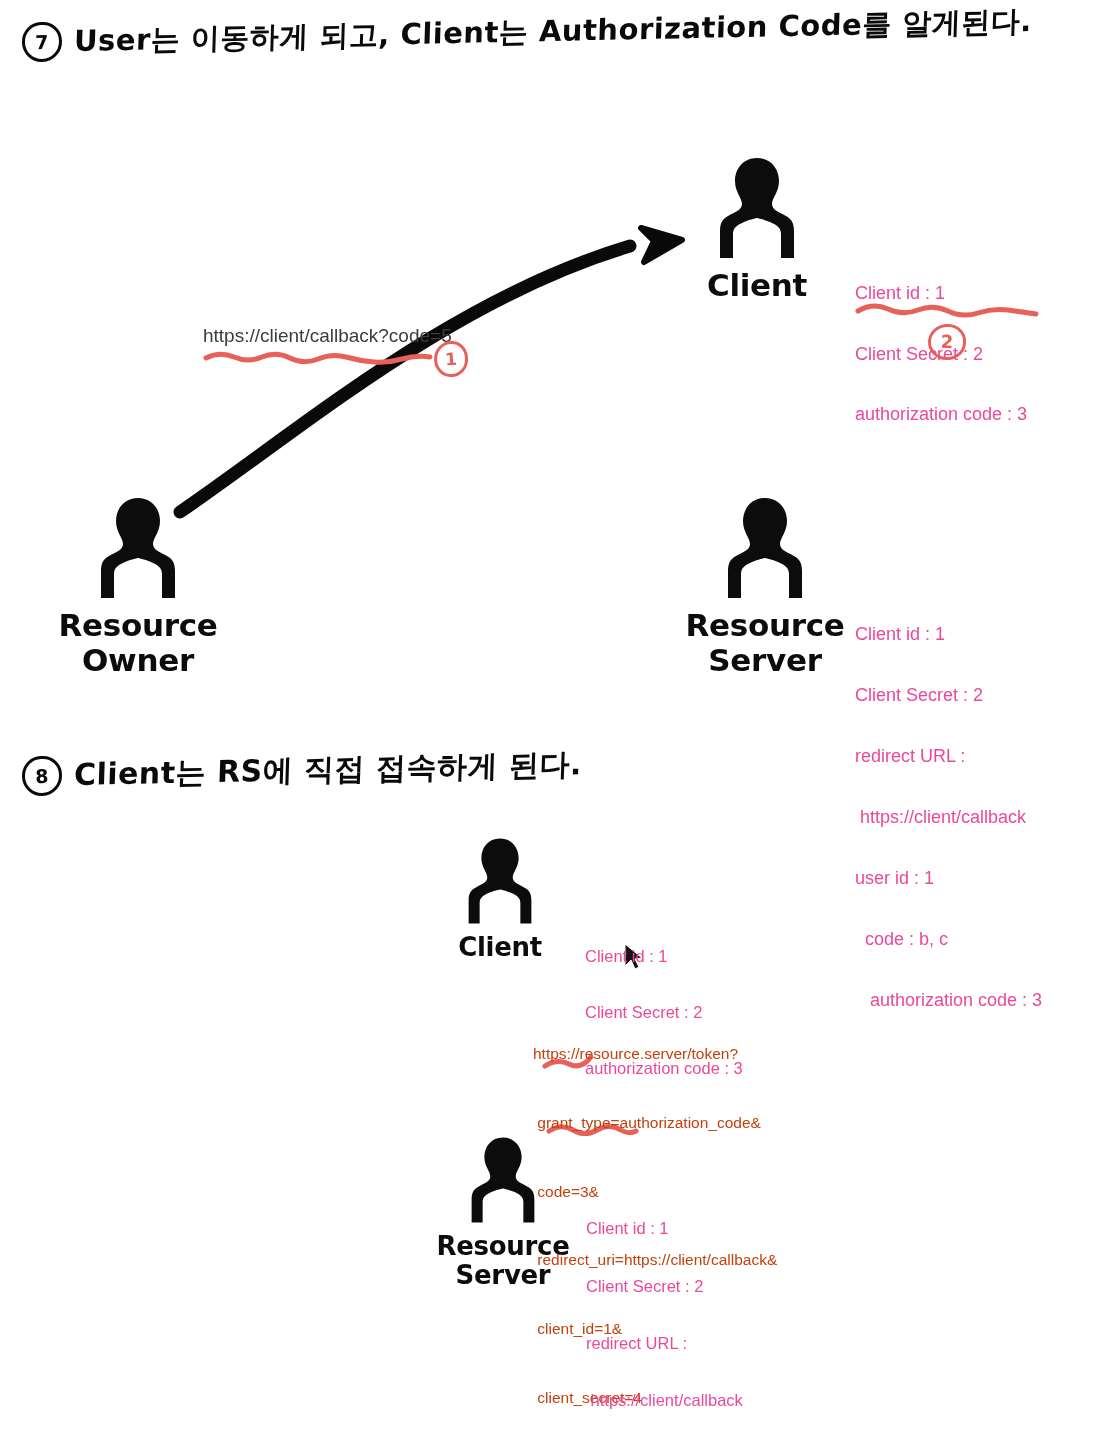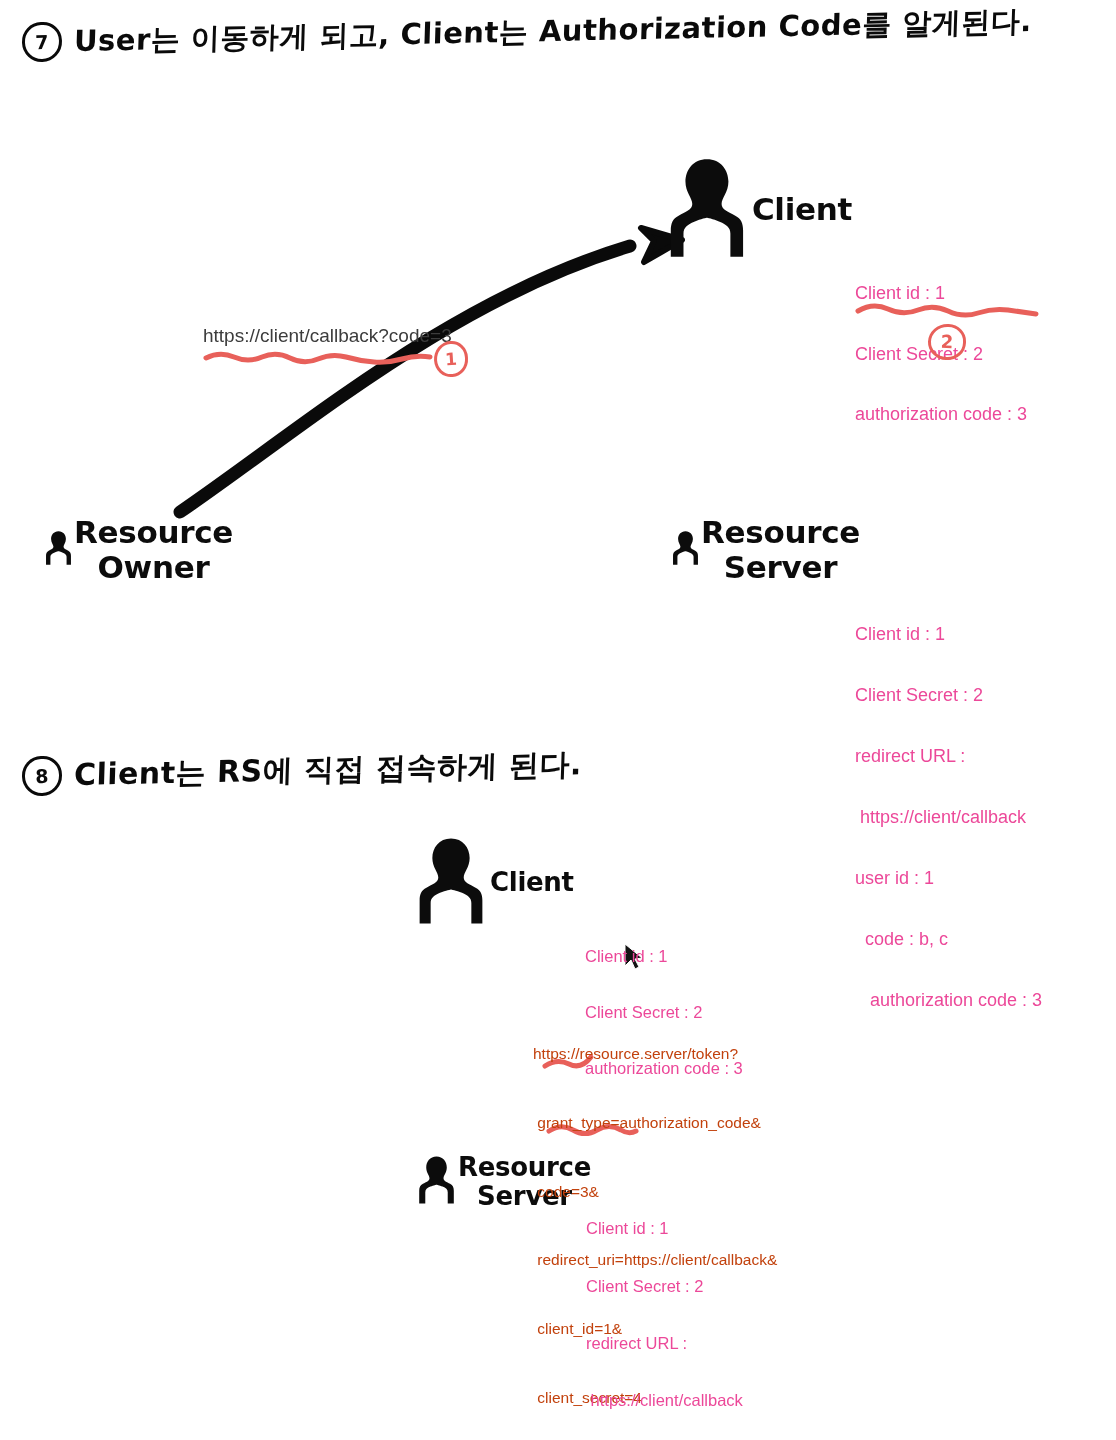--- a/index.html
+++ b/index.html
@@ -53,21 +53,21 @@
     transform-origin: left center;
   }
   #heading-1 { left: 22px; top: 22px; }
   #heading-2 { left: 22px; top: 755px; }
   #heading-2 .hand-text { font-size: 30px; }
 
   
   .actor {
     position: absolute;
     display: flex;
-    flex-direction: row;
+    flex-direction: column;
     align-items: center;
     width: 190px;
   }
   .actor .person {
     display: block;
   }
   .actor .actor-label {
     font-family: "DejaVu Sans", sans-serif;
     font-weight: 700;
     color: #0c0c0c;
@@ -245,21 +245,21 @@
     <path d="M 46 6 C 32 6 24 17 24 29 C 24 40 31 46 31 52 C 31 58 24 60 17 64
              C 11 67 9 72 9 79 L 9 106 L 22 106 L 22 82 C 22 76 26 73 33 70
              C 40 67 46 66 46 66 C 46 66 52 67 59 70 C 66 73 70 76 70 82
              L 70 106 L 83 106 L 83 79 C 83 72 81 67 75 64 C 68 60 61 58 61 52
              C 61 46 68 40 68 29 C 68 17 60 6 46 6 Z" fill="#0c0c0c"></path>
   </svg>
   <span class="actor-label">Resource
 Server</span>
 </div>
 
-<div id="url-callback">https://client/callback?code=3</div>
+<div id="url-callback">https://client/callback?code=5</div>
 
 <div class="info-block" id="info-client-top">
   <span class="info-line">Client id : 1</span>
   <span class="info-line">Client Secret : 2</span>
   <span class="info-line">authorization code : 3</span>
 </div>
 
 <div class="info-block" id="info-rs-top">
   <span class="info-line">Client id : 1</span>
   <span class="info-line">Client Secret : 2</span>

